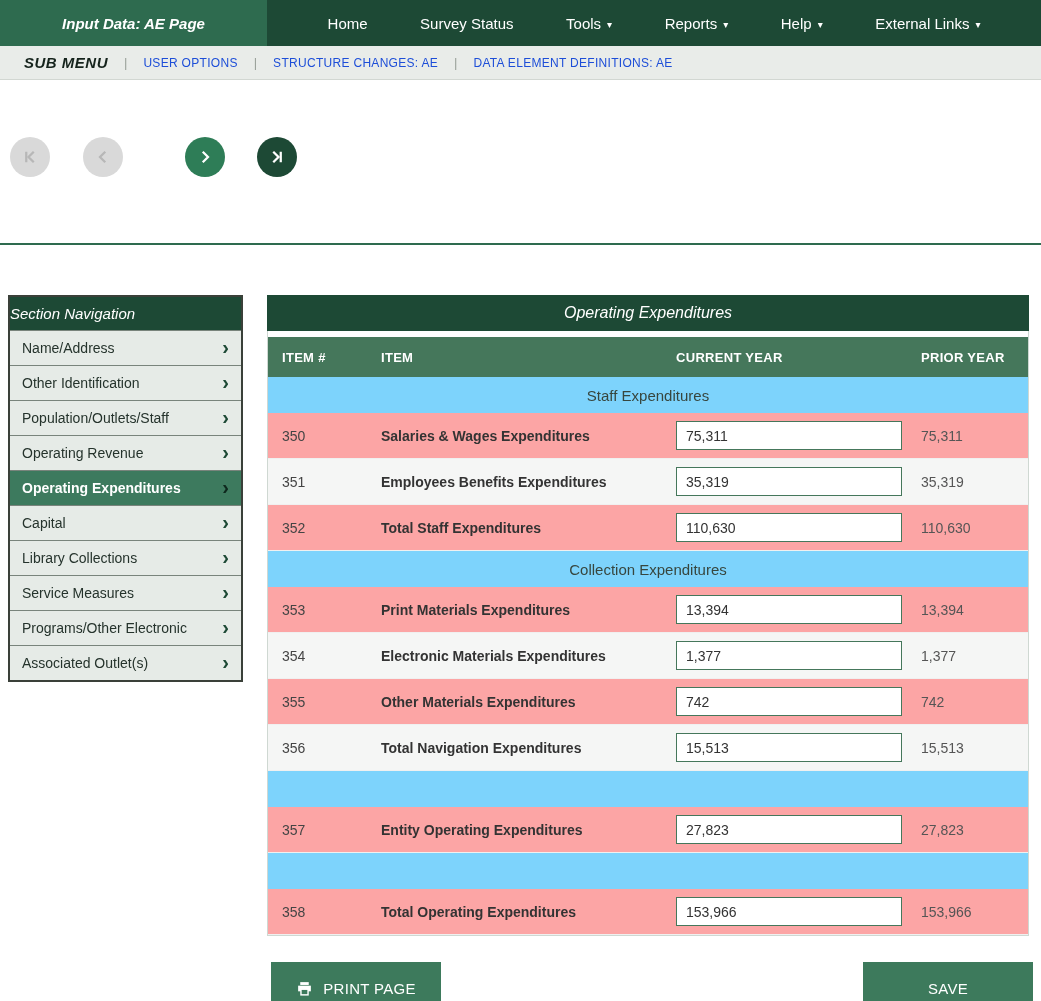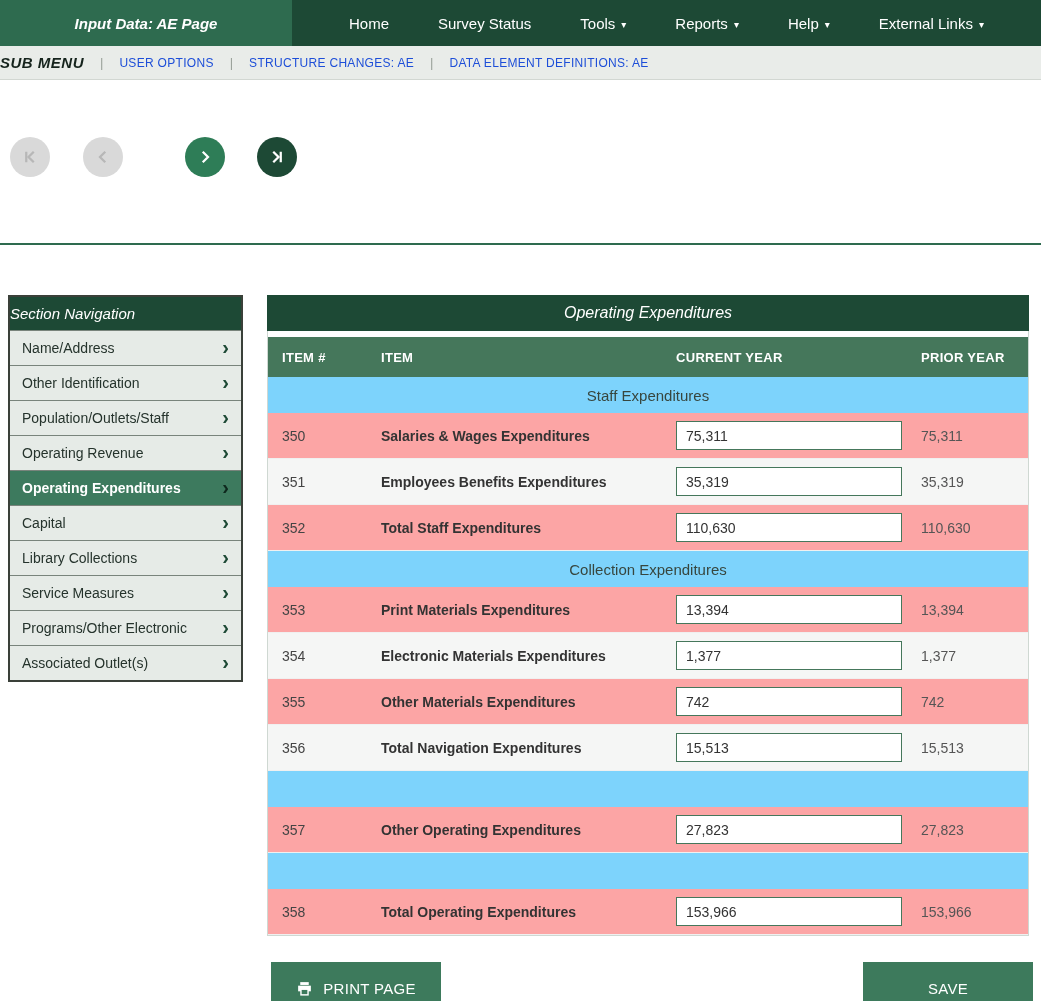--- a/index.html
+++ b/index.html
@@ -7,35 +7,35 @@
     margin: 0;
     width: 1041px;
     background: #fff;
     font-family: "Liberation Sans", sans-serif;
     color: #333;
   }
 
   
   .topbar { height: 46px; background: #1d4935; display: flex; align-items: stretch; }
   .active-tab {
-    width: 292px; background: #2e6b4f; color: #fff;
+    width: 267px; background: #2e6b4f; color: #fff;
     font-style: italic; font-weight: bold; font-size: 15px;
     display: flex; align-items: center; justify-content: center; cursor: pointer;
   }
   .topnav-items {
     flex: 1; display: flex; align-items: center; justify-content: space-evenly;
     color: #fff; font-size: 15px; padding: 0 8px;
   }
   .nav-item { display: flex; align-items: center; gap: 6px; cursor: pointer; }
   .nav-item .caret { font-size: 10px; margin-top: 2px; }
 
   
   .submenu {
     height: 34px; background: #e9ece9; border-bottom: 1px solid #d2d7d2;
-    display: flex; align-items: center; padding: 0 0; gap: 16px;
+    display: flex; align-items: center; padding: 0 24px; gap: 16px;
   }
   .submenu-title { font-weight: bold; font-style: italic; font-size: 15px; color: #15231c; letter-spacing: .5px; }
   #submenu-items { display: flex; align-items: center; gap: 16px; }
   .submenu .sep { color: #9aa19a; font-size: 13px; }
   .submenu .sm-item { font-size: 12px; color: #1d4ed8; letter-spacing: .3px; cursor: pointer; }
 
   
   .entity-row { display: flex; align-items: center; margin: 48px 0 0 10px; height: 58px; }
   .circle-btn {
     width: 40px; height: 40px; border-radius: 50%;
@@ -290,21 +290,21 @@
           </div>
           <div class="row alt">
             <div class="cell item-num">356</div>
             <div class="cell item-label">Total Navigation Expenditures</div>
             <div class="cell"><input type="text" class="cy-input" value="15,513" style=""></div>
             <div class="cell prior">15,513</div>
           </div>
           <div class="band"></div>
           <div class="row">
             <div class="cell item-num">357</div>
-            <div class="cell item-label">Other Operating Expenditures</div>
+            <div class="cell item-label">Entity Operating Expenditures</div>
             <div class="cell"><input type="text" class="cy-input" value="27,823" style=""></div>
             <div class="cell prior">27,823</div>
           </div>
           <div class="band"></div>
           <div class="row">
             <div class="cell item-num">358</div>
             <div class="cell item-label">Total Operating Expenditures</div>
             <div class="cell"><input type="text" class="cy-input" value="153,966" style=""></div>
             <div class="cell prior">153,966</div>
           </div>

